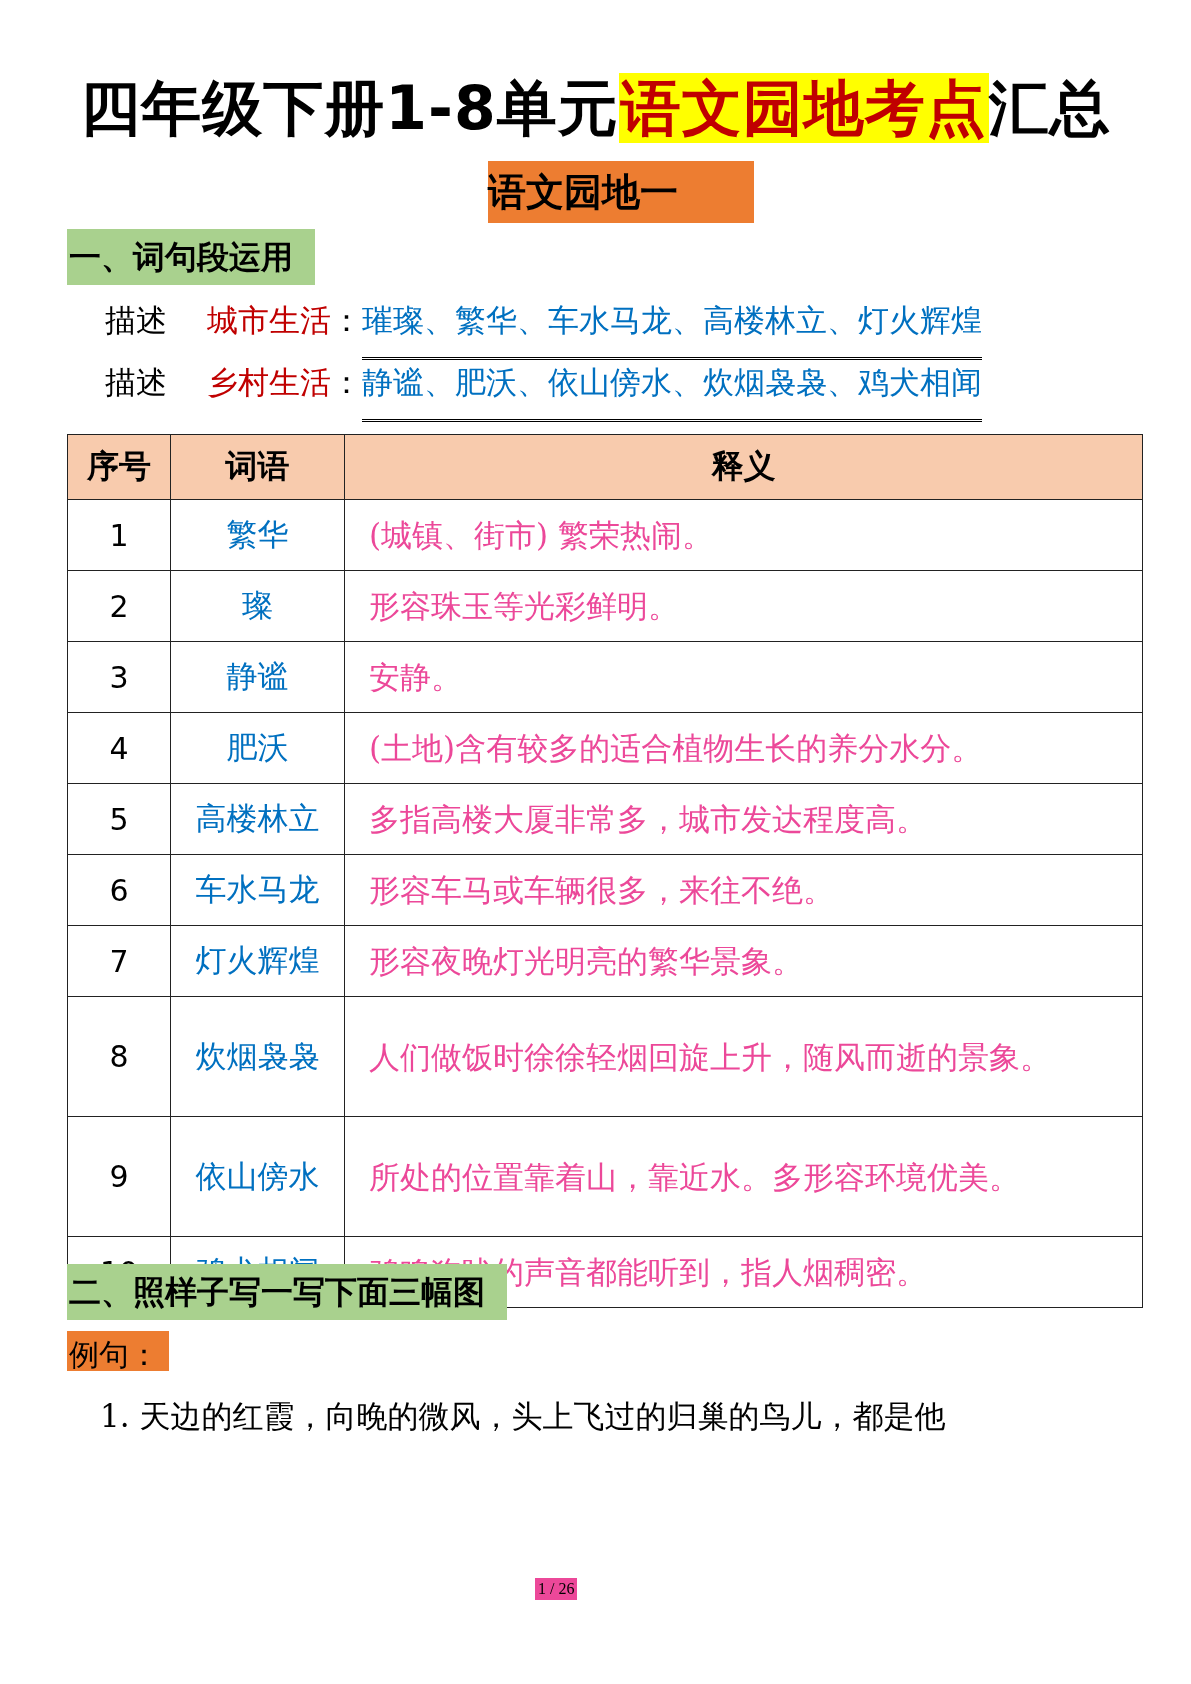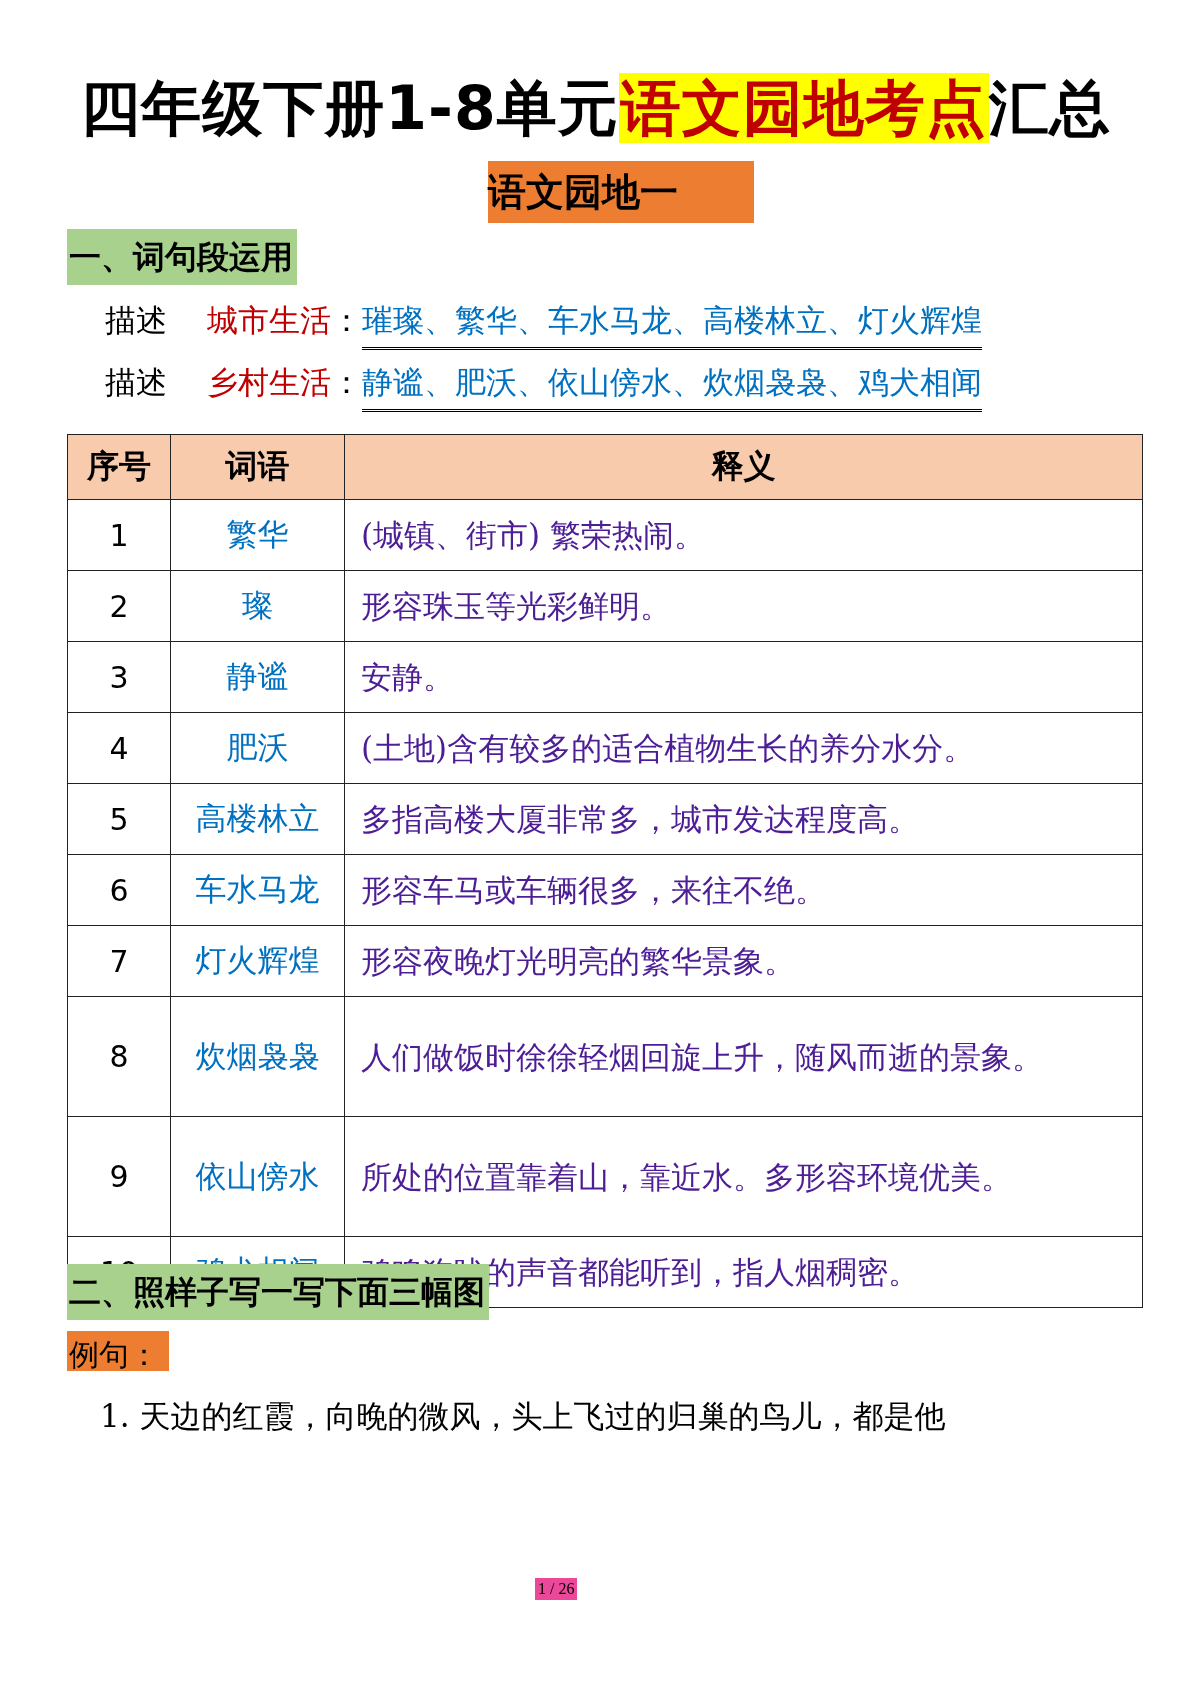--- a/index.html
+++ b/index.html
@@ -6,33 +6,33 @@
     body { width: 1191px; height: 1684px; position: relative; overflow: hidden;
            font-family: "DejaVu Serif", serif; color: #000; }
     .title { position: absolute; top: 68px; left: 0; width: 1191px; text-align: center;
              font-family: "DejaVu Sans", sans-serif; font-weight: bold; font-size: 60px; line-height: 80px; letter-spacing: 1px; }
     .title .hl { background: #ffff00; color: #c00000; padding: 0 2px; }
     .unit-badge { position: absolute; top: 161px; left: 488px; width: 266px; height: 62px;
                   background: #ed7d31; font-family: "DejaVu Sans", sans-serif; font-weight: bold;
                   font-size: 38px; line-height: 62px; }
     .sec-head { position: absolute; left: 67px; height: 56px; background: #a9d18e;
                 font-family: "DejaVu Sans", sans-serif; font-weight: bold; font-size: 32px;
-                line-height: 56px; padding: 0 4px 0 2px; }
+                line-height: 56px; padding: 0 22px 0 2px; }
     .desc-line { position: absolute; left: 105px; font-size: 31px; line-height: 44px; white-space: nowrap; }
     .desc-line .red { color: #c00000; margin-left: 40px; }
-    .desc-line .blue { color: #0070c0; border-bottom: 3px double #000; padding-bottom: 9px; }
+    .desc-line .blue { color: #0070c0; border-bottom: 3px double #000; padding-bottom: 19px; }
     table.vocab { position: absolute; top: 434px; left: 67px; width: 1076px; border-collapse: collapse;
                   font-size: 31px; }
     table.vocab th, table.vocab td { border: 1.5px solid #222; }
     table.vocab th { background: #f8cbad; height: 62px; font-family: "DejaVu Sans", sans-serif;
                      font-weight: bold; font-size: 32px; }
     table.vocab td { height: 62px; }
     table.vocab td.num { width: 100px; text-align: center; font-family: "DejaVu Sans", sans-serif; font-size: 30px; }
     table.vocab td.word { width: 171px; text-align: center; color: #0070c0; }
-    table.vocab td.def { color: #4c1d95; padding: 4px 16px; line-height: 50px; text-align: left; }
+    table.vocab td.def { color: #ec4899; padding: 4px 24px; line-height: 50px; text-align: left; }
     table.vocab tr.tall td { height: 111px; }
     .example-label { position: absolute; top: 1331px; left: 67px; width: 100px; height: 40px;
                      background: #ed7d31; font-size: 30px; line-height: 48px; padding-left: 2px; }
     .example-line { position: absolute; top: 1394px; left: 100px; font-size: 31px; line-height: 44px; white-space: nowrap; }
     .page-num { position: absolute; top: 1560px; left: 535px; height: 22px; background: #ec4899;
                 font-family: Liberation Serif, serif; font-size: 16px; line-height: 22px; padding: 0 3px; margin-top: 18px; }
   </style>
 </head>
 <body>
 

